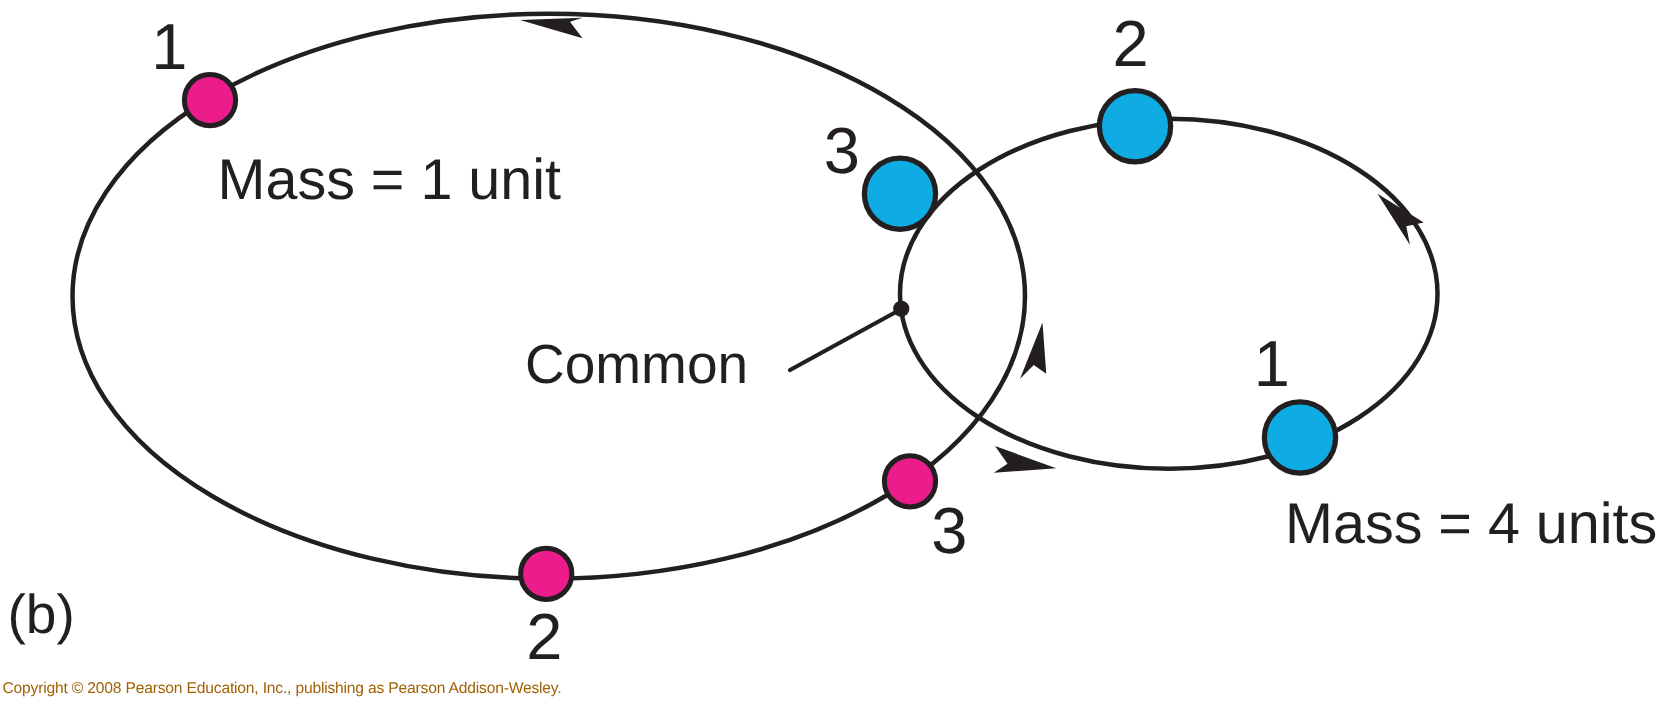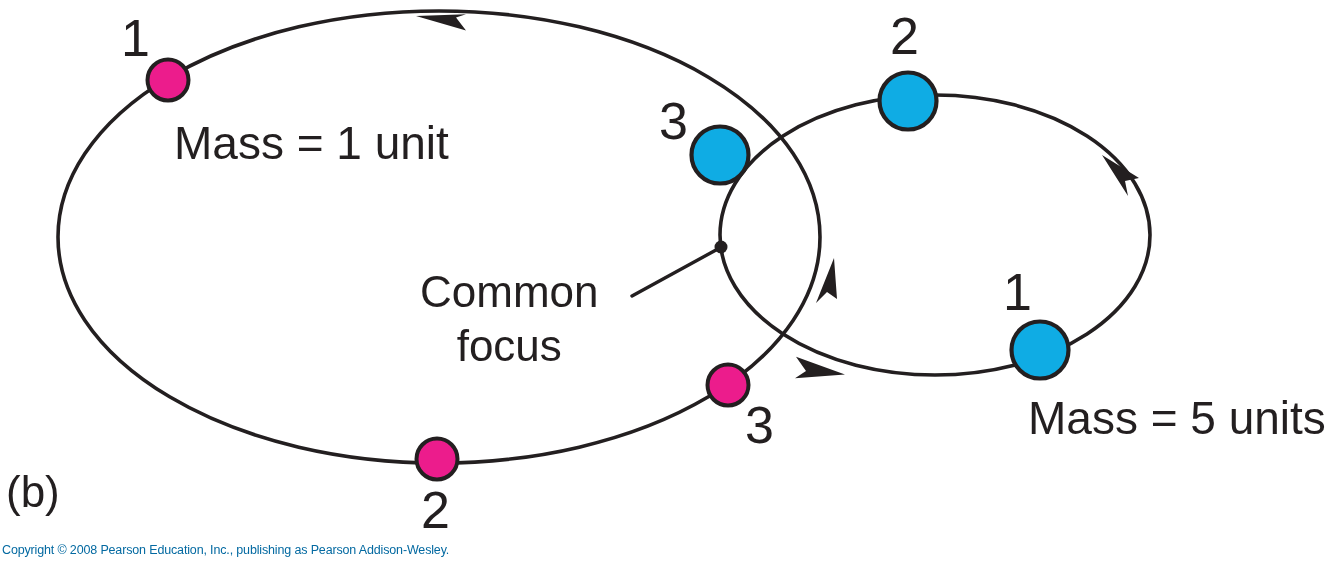--- a/index.html
+++ b/index.html
@@ -48,21 +48,21 @@
   }
   .panel-label {
     font-size: 44px;
     font-weight: 400;
   }
   .copyright {
     position: absolute;
     left: 2px;
     top: 543px;
     font-size: 12.5px;
-    color: #0369a1;
+    color: #a16207;
     font-family: "Liberation Sans", sans-serif;
     letter-spacing: -0.15px;
   }
 </style>
 </head>
 <body>
 
 <div id="figure">
 
   <svg id="orbit-svg" viewBox="0 0 1330 570">
@@ -108,24 +108,23 @@
 
   <div class="lbl step-num" style="left:121px; top:12px;">1</div>
   <div class="lbl step-num" style="left:421px; top:484px;">2</div>
   <div class="lbl step-num" style="left:745px; top:399px;">3</div>
 
   <div class="lbl step-num" style="left:1003px; top:266px;">1</div>
   <div class="lbl step-num" style="left:890px; top:10px;">2</div>
   <div class="lbl step-num" style="left:659px; top:95px;">3</div>
 
   <div class="lbl mass-label" style="left:131px; top:120px;">Mass = 1 unit</div>
-  <div class="lbl mass-label" style="left:985px; top:395px;">Mass = 5 units</div>
+  <div class="lbl mass-label" style="left:985px; top:395px;">Mass = 4 units</div>
 
-  <div class="lbl focus-label" style="left:420px; top:265px;text-align:center;">
+  <div class="lbl focus-label" style="left:420px; top:265px;">
     <div>Common</div>
-    <div>focus</div>
   </div>
 
   <div class="lbl panel-label" style="left:6px; top:470px;">(b)</div>
 
   <div class="copyright">Copyright © 2008 Pearson Education, Inc., publishing as Pearson Addison-Wesley.</div>
 
 </div>
 
 </body></html>

